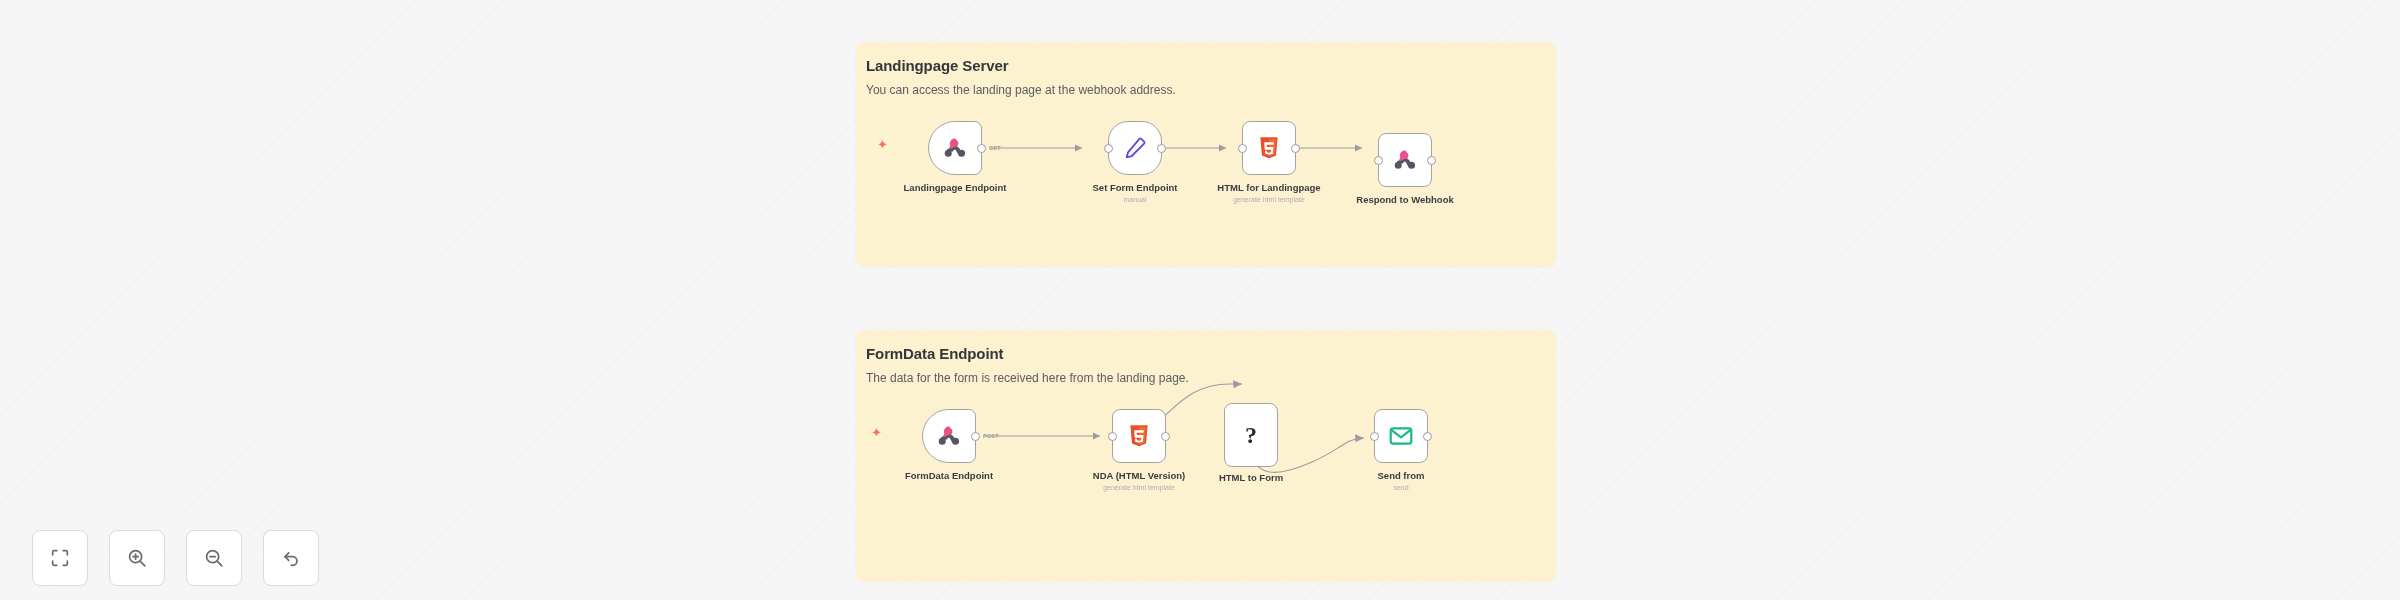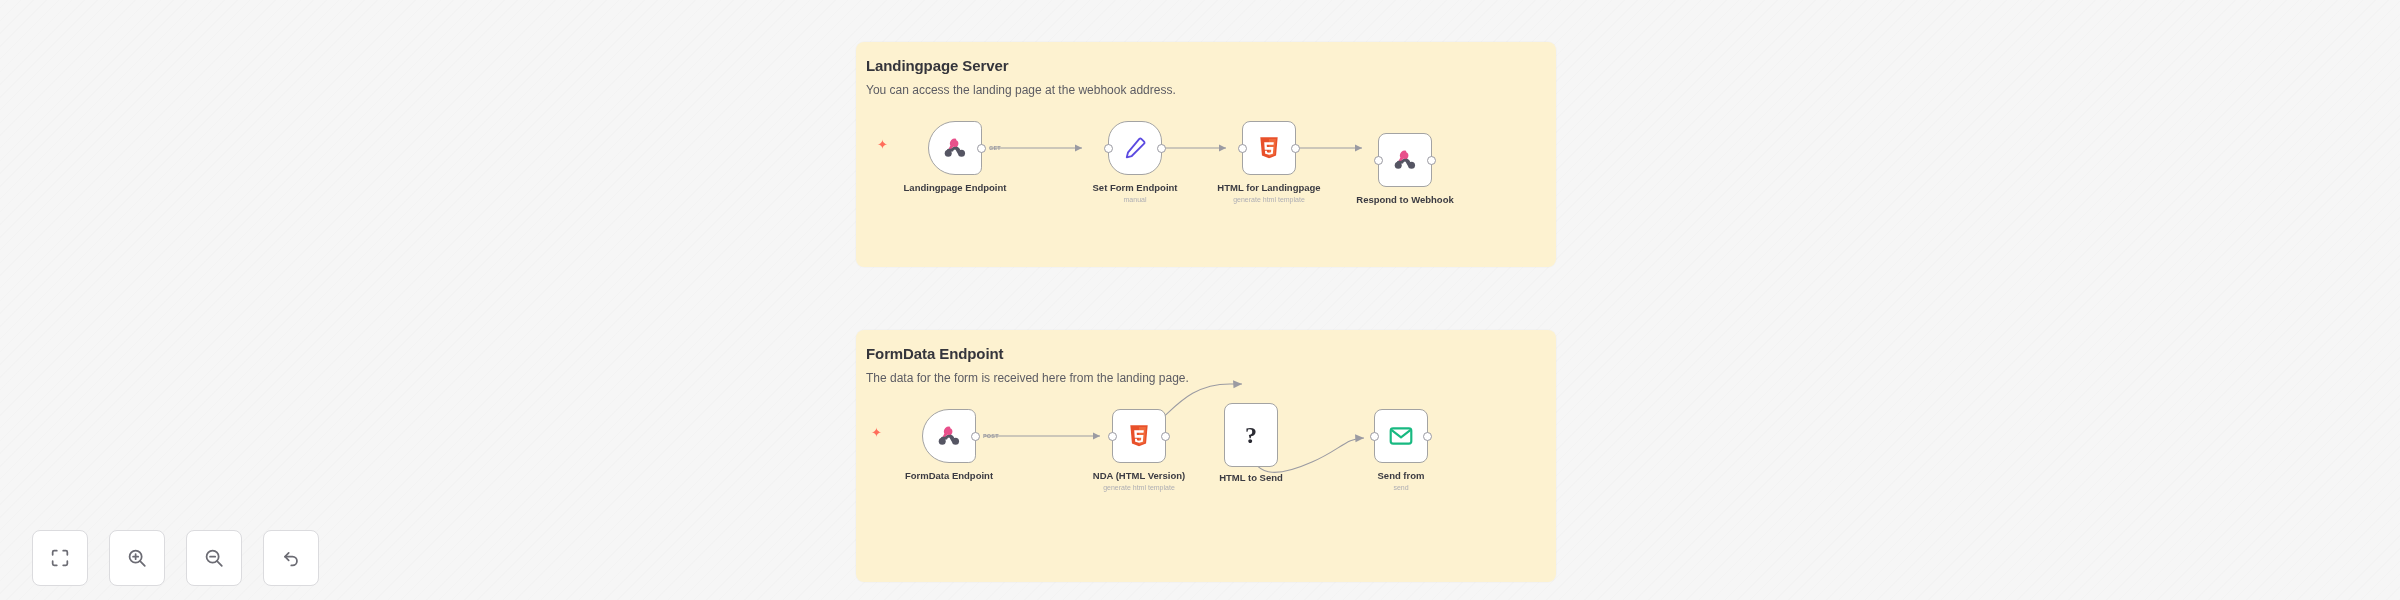--- a/index.html
+++ b/index.html
@@ -311,21 +311,21 @@
         </svg>
       </div>
       <div class="port in"></div>
       <div class="port out"></div>
       <div class="node-label">NDA (HTML Version)</div>
       <div class="node-sublabel">generate html template</div>
     </div>
 
     <div class="node" style="left:368px; top:73px; height:64px;">
       <div class="node-icon" style="font-size:24px; font-weight:700; color:#2b2b33; font-family:'Liberation Serif', serif;">?</div>
-      <div class="node-label" style="top:68px;">HTML to Send</div>
+      <div class="node-label" style="top:68px;">HTML to Form</div>
     </div>
 
     <div class="node" style="left:518px; top:79px;">
       <div class="node-icon">
         <svg width="26" height="26" viewBox="0 0 24 24">
           <rect x="2.5" y="5" width="19" height="14" rx="2.2" fill="none" stroke="#18b981" stroke-width="2"></rect>
           <path d="M3.4 6.6L12 13.2l8.6-6.6" fill="none" stroke="#18b981" stroke-width="2" stroke-linejoin="round"></path>
         </svg>
       </div>
       <div class="port in"></div>

